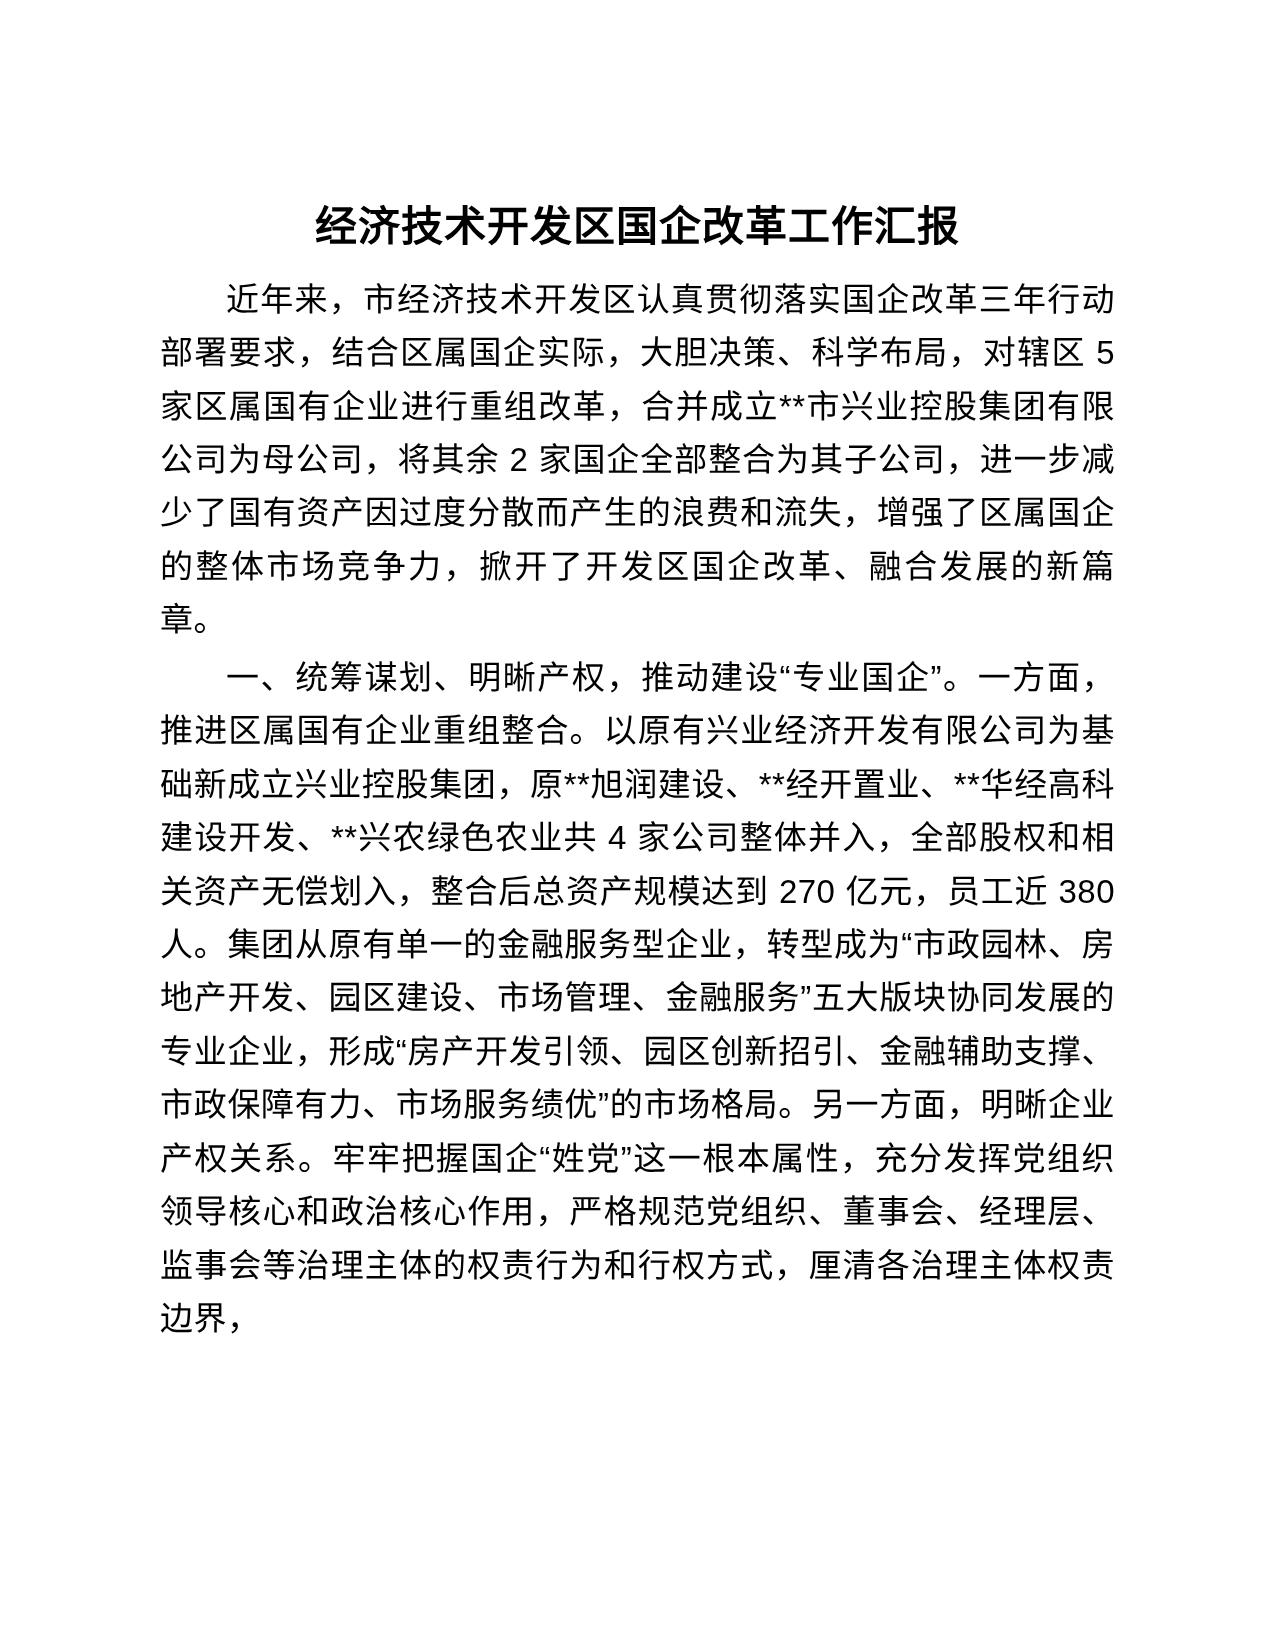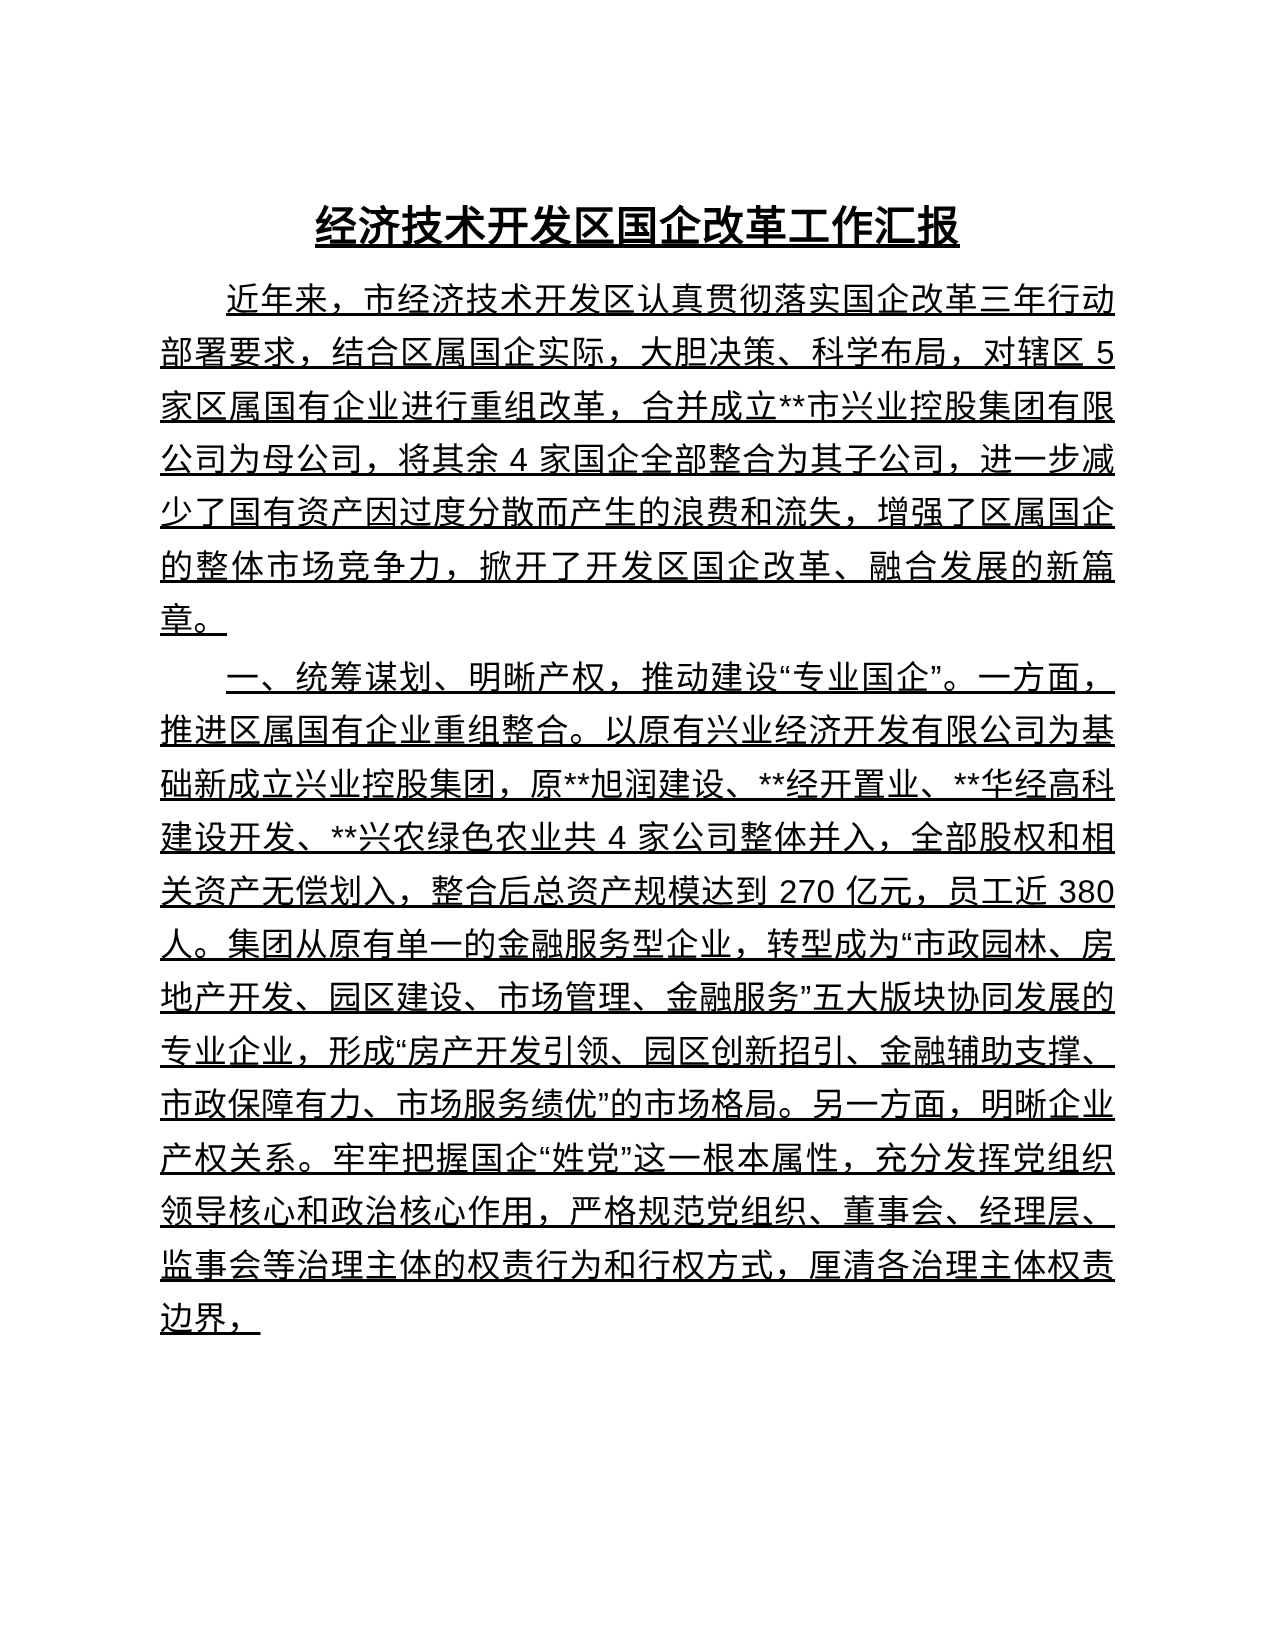--- a/index.html
+++ b/index.html
@@ -13,21 +13,20 @@
     font-family: "Liberation Sans", "DejaVu Sans", sans-serif;
     color: #000000;
     overflow: hidden;
   }
   .page {
     box-sizing: border-box;
     width: 1275px;
     height: 1650px;
     padding: 200px 160px 0 160px;
     background: #ffffff;
-    text-decoration: underline;
   }
   .doc-title {
     font-size: 42px;
     font-weight: 700;
     text-align: center;
     letter-spacing: 1px;
     line-height: 1.3;
     margin: 0 0 18px 0;
     color: #000000;
   }
@@ -41,16 +40,16 @@
     color: #000000;
     letter-spacing: 0.5px;
   }
 </style>
 </head>
 <body>
 
 <div class="page">
   <h1 class="doc-title">经济技术开发区国企改革工作汇报</h1>
 
-  <p class="para">近年来，市经济技术开发区认真贯彻落实国企改革三年行动部署要求，结合区属国企实际，大胆决策、科学布局，对辖区 5 家区属国有企业进行重组改革，合并成立**市兴业控股集团有限公司为母公司，将其余 4 家国企全部整合为其子公司，进一步减少了国有资产因过度分散而产生的浪费和流失，增强了区属国企的整体市场竞争力，掀开了开发区国企改革、融合发展的新篇章。</p>
+  <p class="para">近年来，市经济技术开发区认真贯彻落实国企改革三年行动部署要求，结合区属国企实际，大胆决策、科学布局，对辖区 5 家区属国有企业进行重组改革，合并成立**市兴业控股集团有限公司为母公司，将其余 2 家国企全部整合为其子公司，进一步减少了国有资产因过度分散而产生的浪费和流失，增强了区属国企的整体市场竞争力，掀开了开发区国企改革、融合发展的新篇章。</p>
 
   <p class="para">一、统筹谋划、明晰产权，推动建设“专业国企”。一方面，推进区属国有企业重组整合。以原有兴业经济开发有限公司为基础新成立兴业控股集团，原**旭润建设、**经开置业、**华经高科建设开发、**兴农绿色农业共 4 家公司整体并入，全部股权和相关资产无偿划入，整合后总资产规模达到 270 亿元，员工近 380 人。集团从原有单一的金融服务型企业，转型成为“市政园林、房地产开发、园区建设、市场管理、金融服务”五大版块协同发展的专业企业，形成“房产开发引领、园区创新招引、金融辅助支撑、市政保障有力、市场服务绩优”的市场格局。另一方面，明晰企业产权关系。牢牢把握国企“姓党”这一根本属性，充分发挥党组织领导核心和政治核心作用，严格规范党组织、董事会、经理层、监事会等治理主体的权责行为和行权方式，厘清各治理主体权责边界，</p>
 </div>
 
 </body></html>

